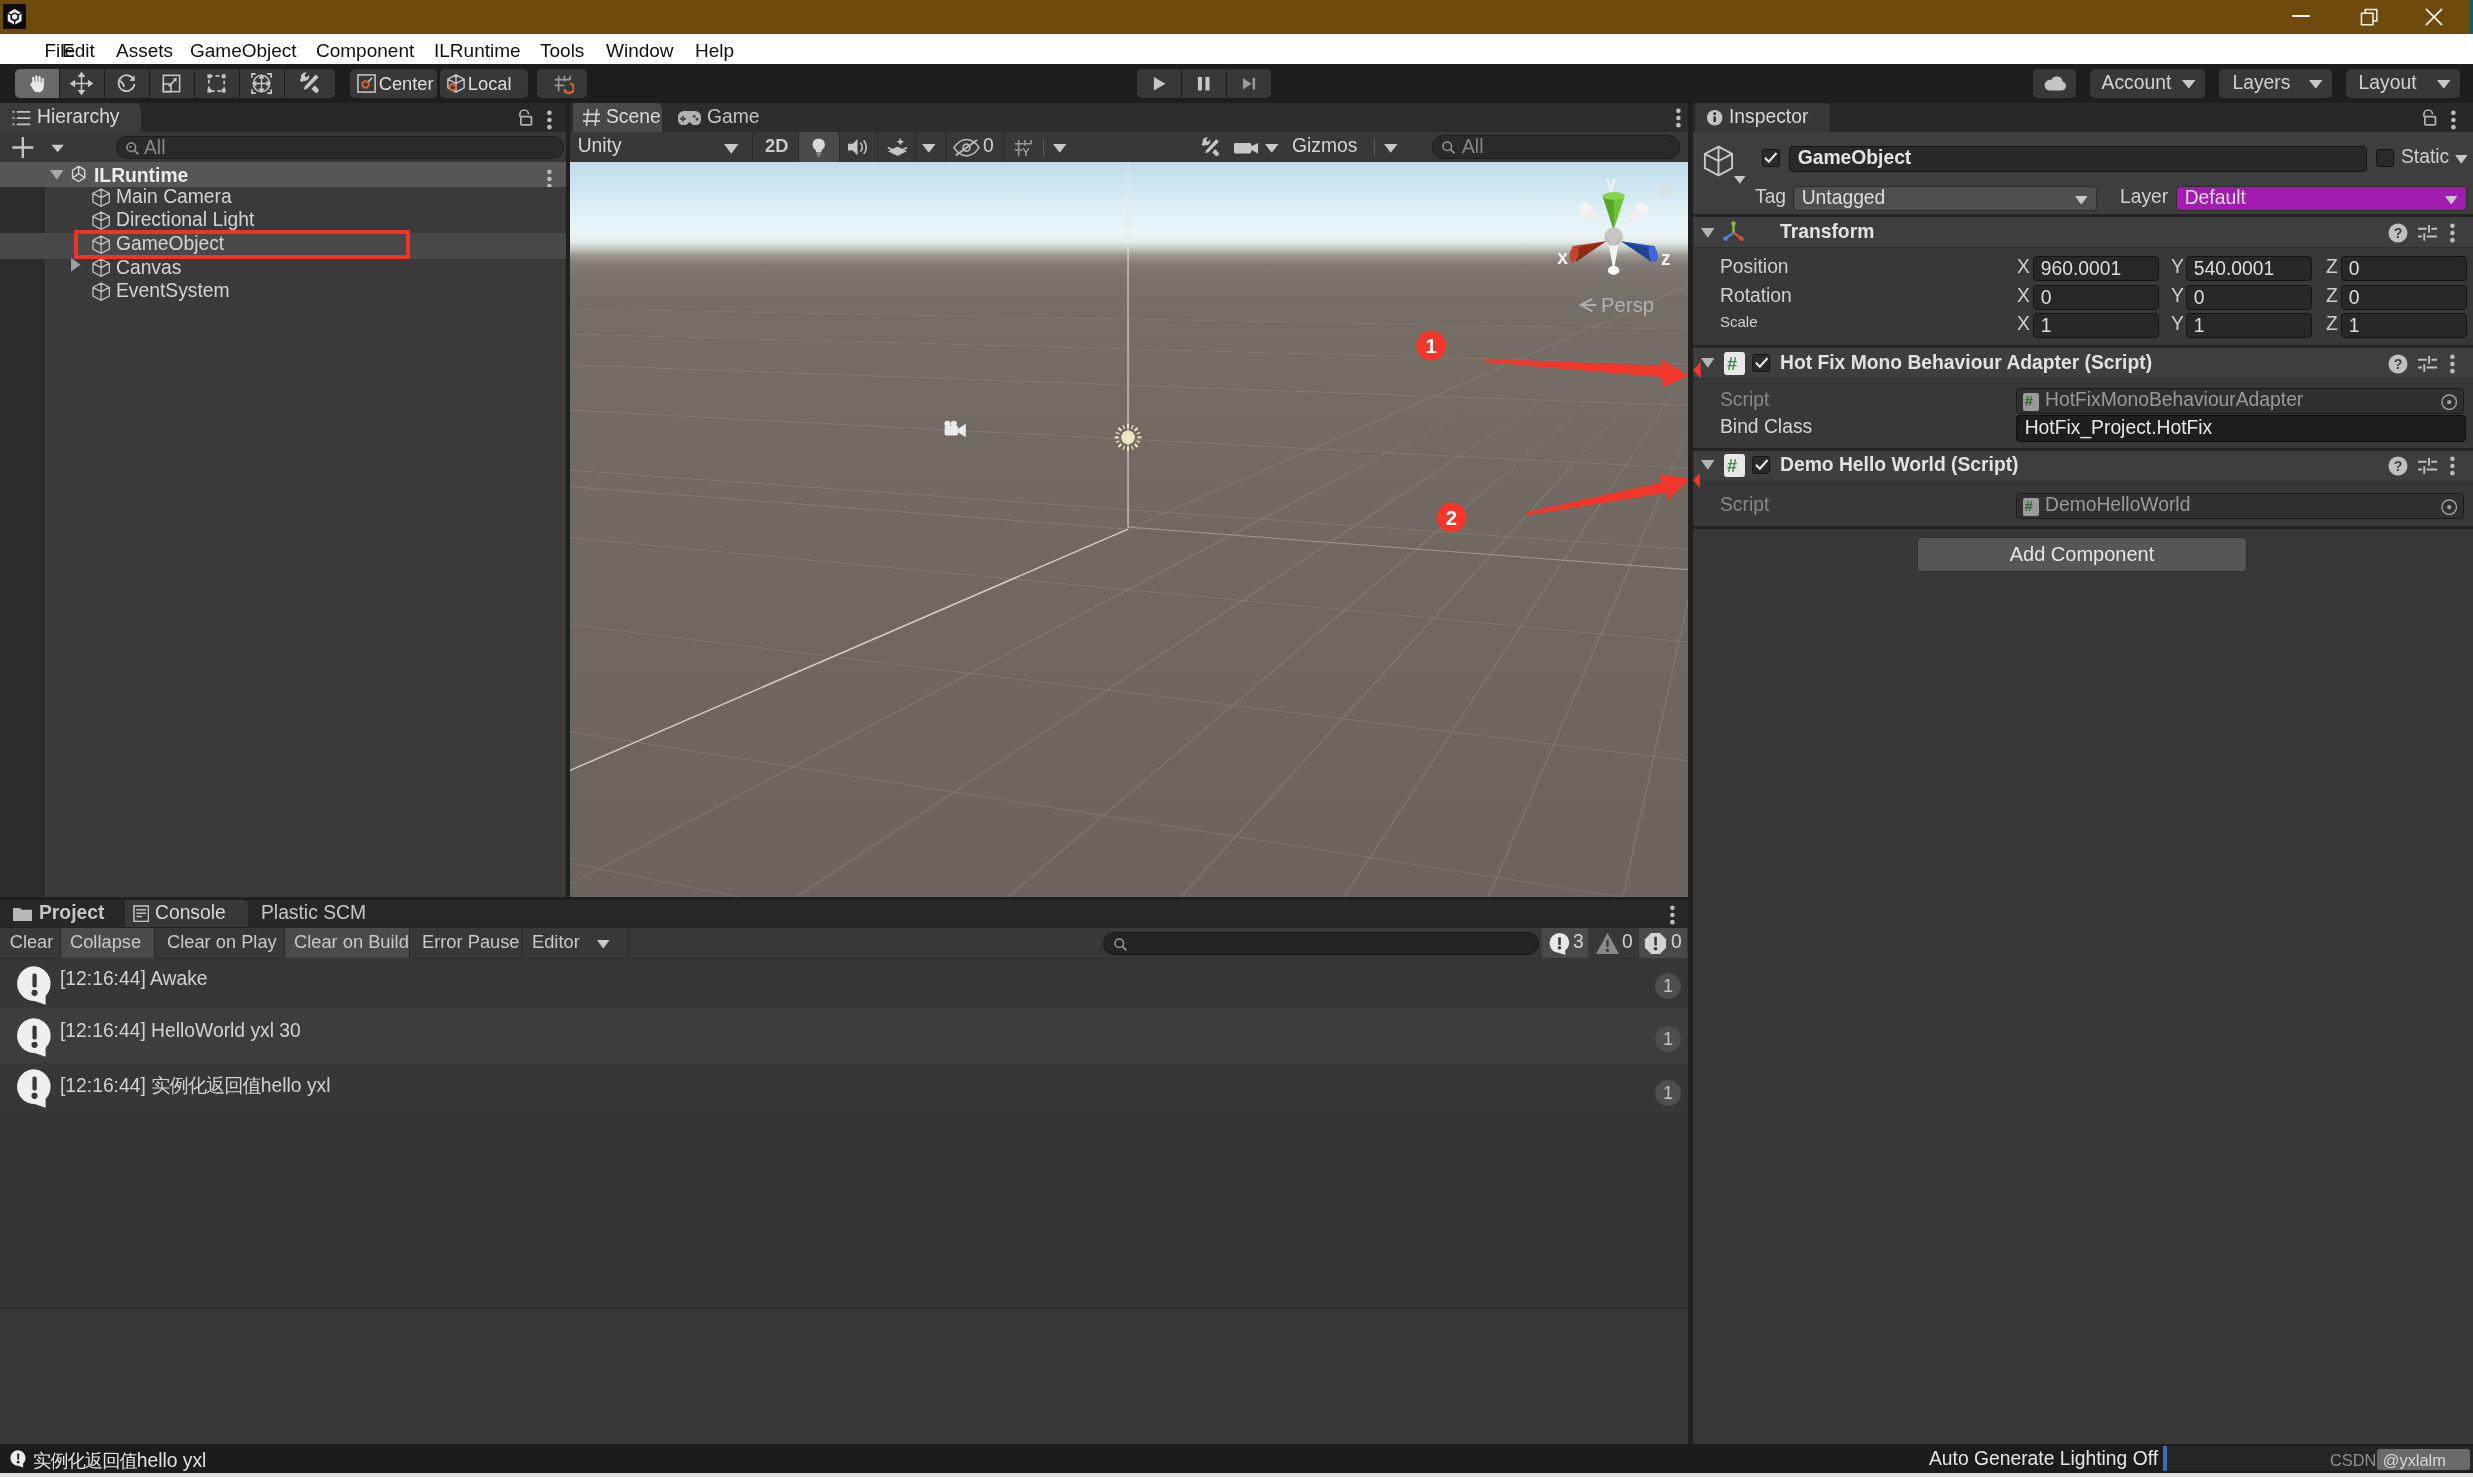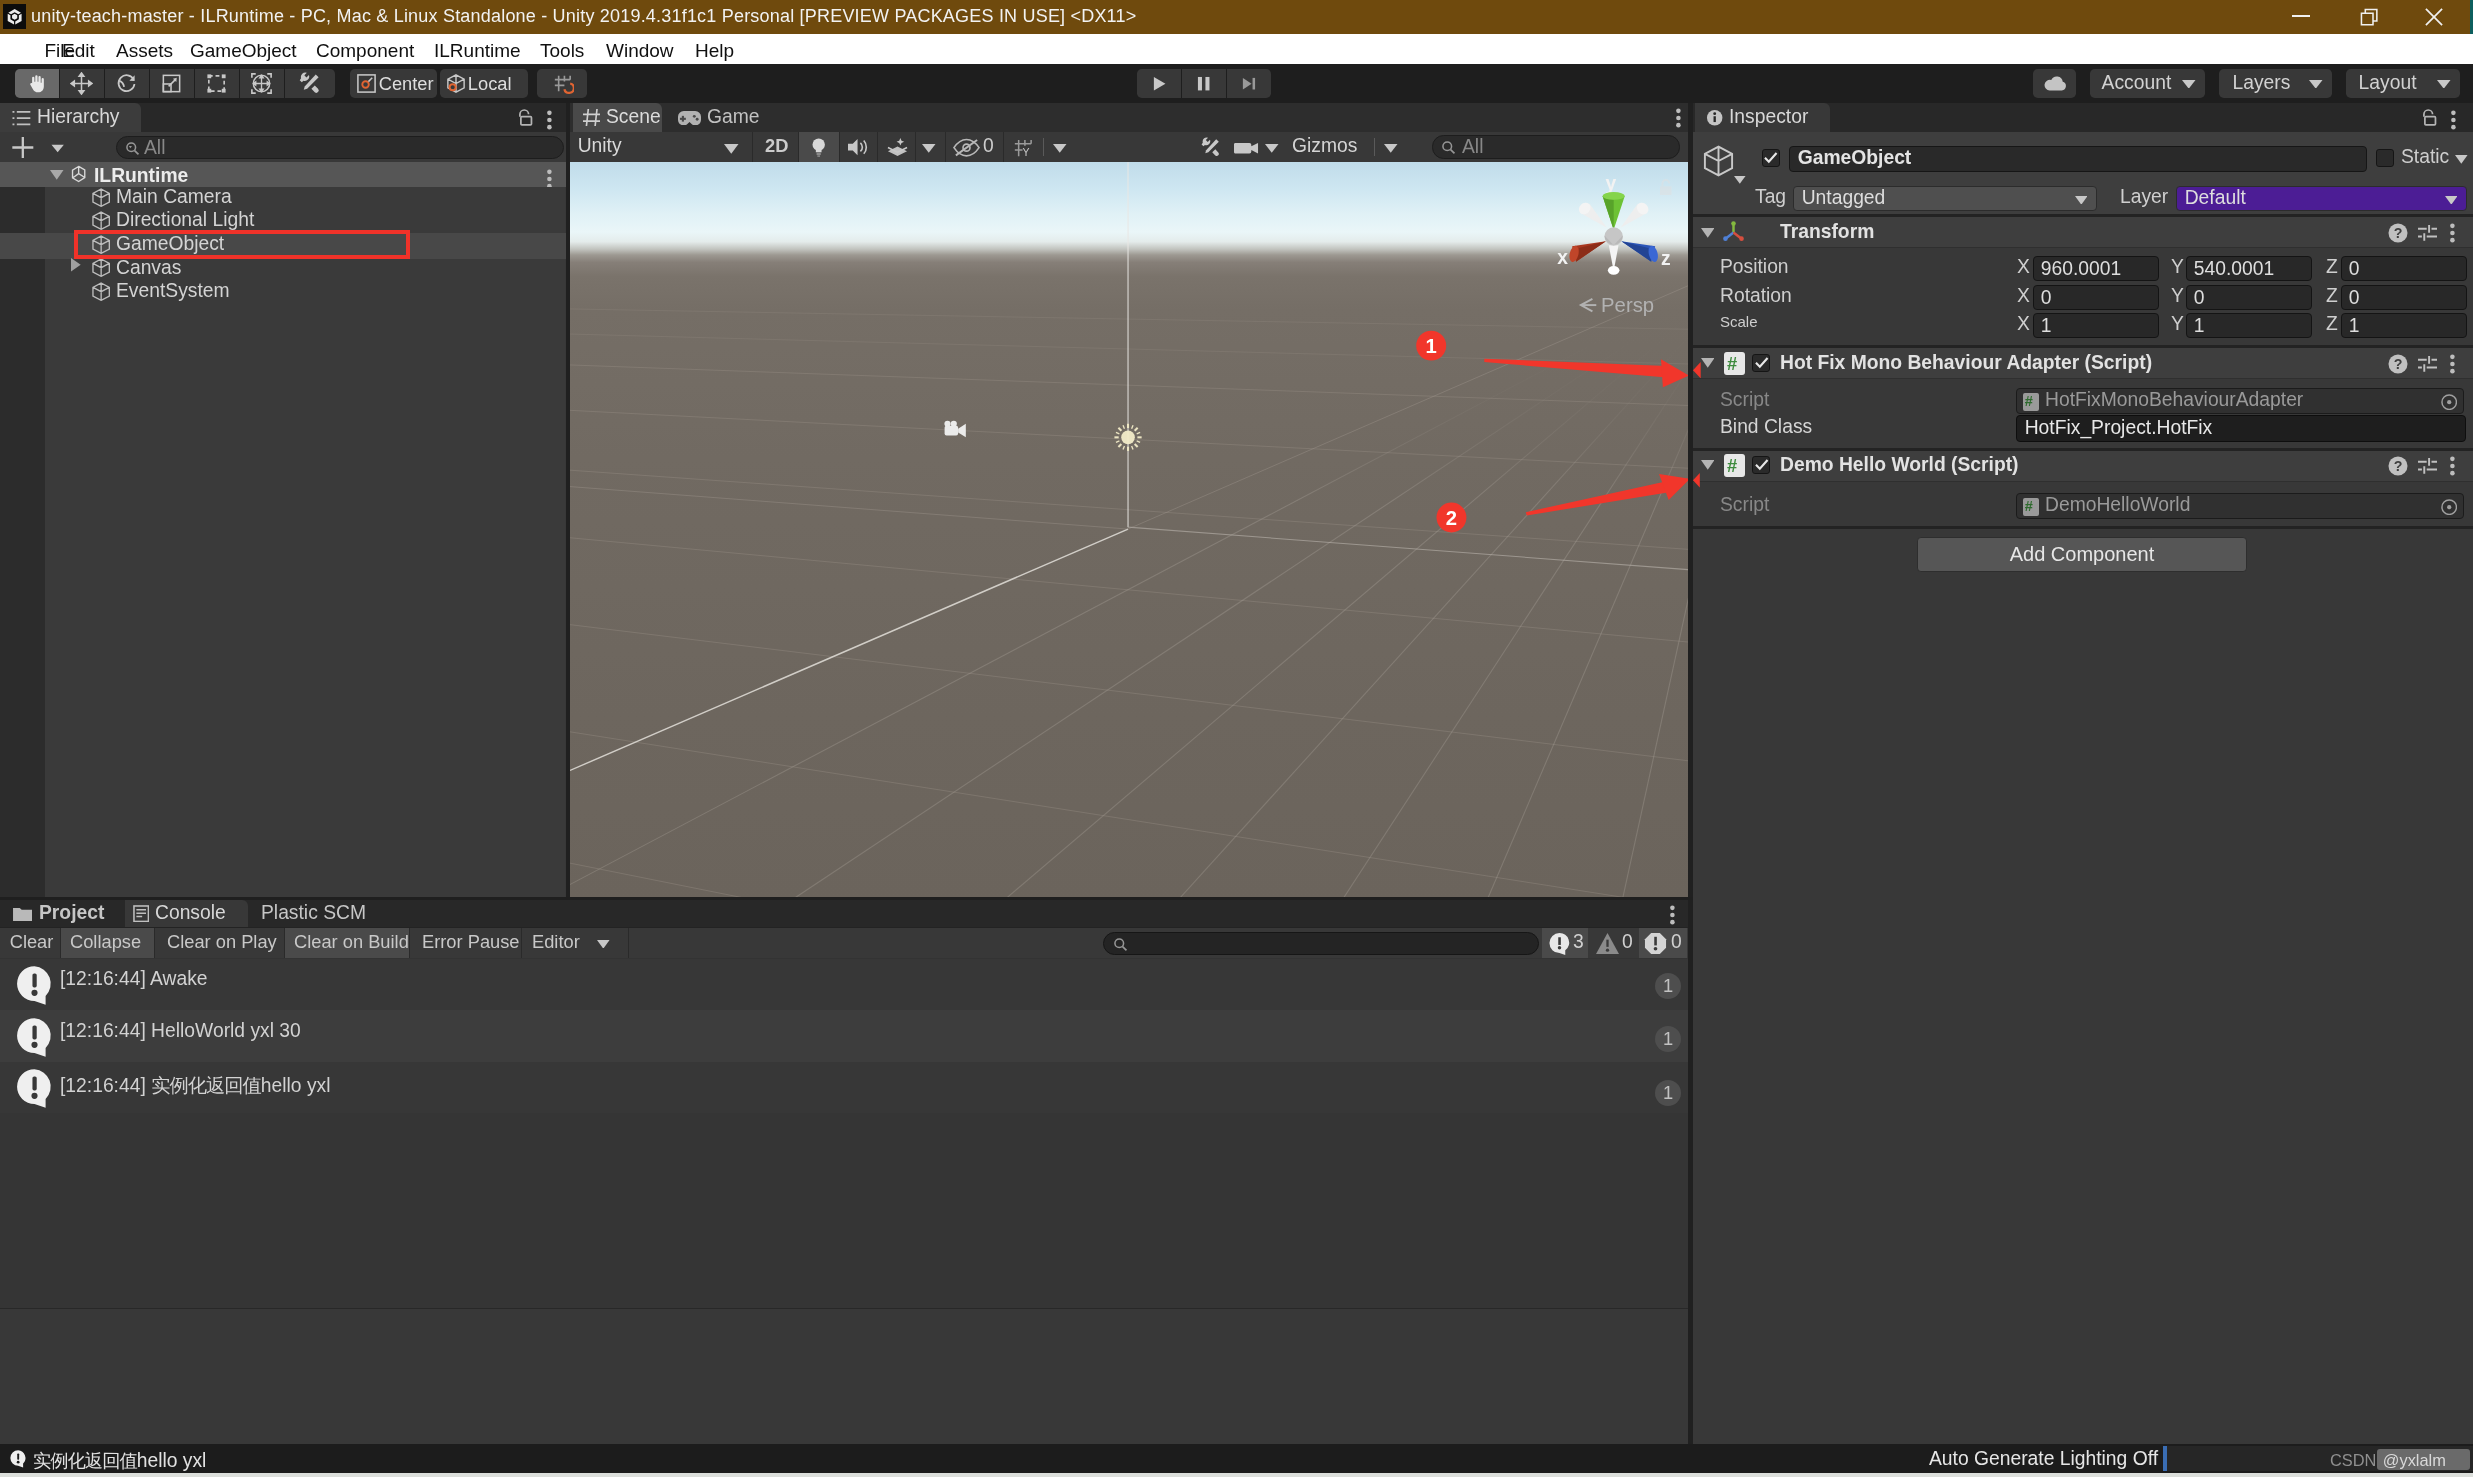--- a/index.html
+++ b/index.html
@@ -17,21 +17,20 @@
   <div class="abs" style="left:2.9px;top:3.9px;width:23px;height:25px;background:#0c0c0c;display:flex;align-items:center;justify-content:center;">
     <svg width="19.3" height="19.3" viewBox="0 0 32 32">
         <g fill="#ececec">
           <path d="M16 3.5 L26.5 9.5 L22 12.1 L16 8.6 L10 12.1 L5.5 9.5 Z"></path>
           <path d="M27.5 11.2 L27.5 23.2 L17 29.2 L17 24 L23 20.5 L23 13.8 Z"></path>
           <path d="M4.5 11.2 L9 13.8 L9 20.5 L15 24 L15 29.2 L4.5 23.2 Z"></path>
           <path d="M16 11 L20.3 13.5 L20.3 18.5 L16 21 L11.7 18.5 L11.7 13.5 Z"></path>
         </g>
       </svg>
   </div>
-  <div class="abs" style="left:31px;top:5.8px;color:#f2f2f2;font-size:18px;letter-spacing:0.2px;">unity-teach-master - ILRuntime - PC, Mac &amp; Linux Standalone - Unity 2019.4.31f1c1 Personal [PREVIEW PACKAGES IN USE] &lt;DX11&gt;</div>
   <div class="abs" style="left:2292px;top:15.4px;width:18.3px;height:1.9px;background:#f0f0f0;"></div>
   <svg class="abs" style="left:2360px;top:7.7px;" width="18.3" height="18.3" viewBox="0 0 19 19">
       <path fill="none" stroke="#f0f0f0" stroke-width="1.6" d="M1.5 5.5 h12 v12 h-12 Z M5.5 5.5 V1.5 h12 v12 h-4"></path>
     </svg>
   <svg class="abs" style="left:2424px;top:6.8px;" width="20" height="20" viewBox="0 0 21 21">
       <path stroke="#f0f0f0" stroke-width="1.8" d="M2 2 L19 19 M19 2 L2 19"></path>
     </svg>
 
   <div class="abs" style="left:0;top:34px;width:2474px;height:30px;background:#ffffff;color:#101010;font-size:19px;">
     <span class="abs" style="left:13.5px;top:5.8px;margin-left:31px;">File</span>
@@ -532,21 +531,21 @@
       </svg>
 
     <span class="abs" style="left:62px;top:83px;color:#cfcfcf;font-size:19.3px;">Tag</span>
     <div class="abs" style="left:100px;top:83px;width:304px;height:25px;background:#4f4f4f;border:1px solid #2c2c2c;border-radius:3.9px;color:#dedede;font-size:19.3px;">
         <span style="position:absolute;left:7.7px;top:0;">Untagged</span>
         <svg style="position:absolute;right:8.7px;top:8.7px;" width="12.6" height="8.7" viewBox="0 0 13 9">
           <path fill="#c8c8c8" d="M0 0 h13 L6.5 9 Z"></path>
         </svg>
       </div>
     <span class="abs" style="left:427px;top:83px;color:#cfcfcf;font-size:19.3px;">Layer</span>
-    <div class="abs" style="left:483px;top:83px;width:291px;height:25px;background:#4c1d95;border:1px solid #2c2c2c;border-radius:3.9px;color:#dedede;font-size:19.3px;">
+    <div class="abs" style="left:483px;top:83px;width:291px;height:25px;background:#a21caf;border:1px solid #2c2c2c;border-radius:3.9px;color:#dedede;font-size:19.3px;">
         <span style="position:absolute;left:7.7px;top:0;">Default</span>
         <svg style="position:absolute;right:8.7px;top:8.7px;" width="12.6" height="8.7" viewBox="0 0 13 9">
           <path fill="#c8c8c8" d="M0 0 h13 L6.5 9 Z"></path>
         </svg>
       </div>
 
     <div class="abs" style="left:0;top:111px;width:781px;height:2.9px;background:#232323;"></div>
     <div class="abs" style="left:0;top:114px;width:781px;height:31px;background:#3e3e3e;border-bottom:1px solid #2f2f2f;"></div>
     <svg class="abs" style="left:7.7px;top:125px;" width="13.5" height="9.7" viewBox="0 0 14 10">
         <path fill="#b4b4b4" d="M0 0 h14 L7 10 Z"></path>

